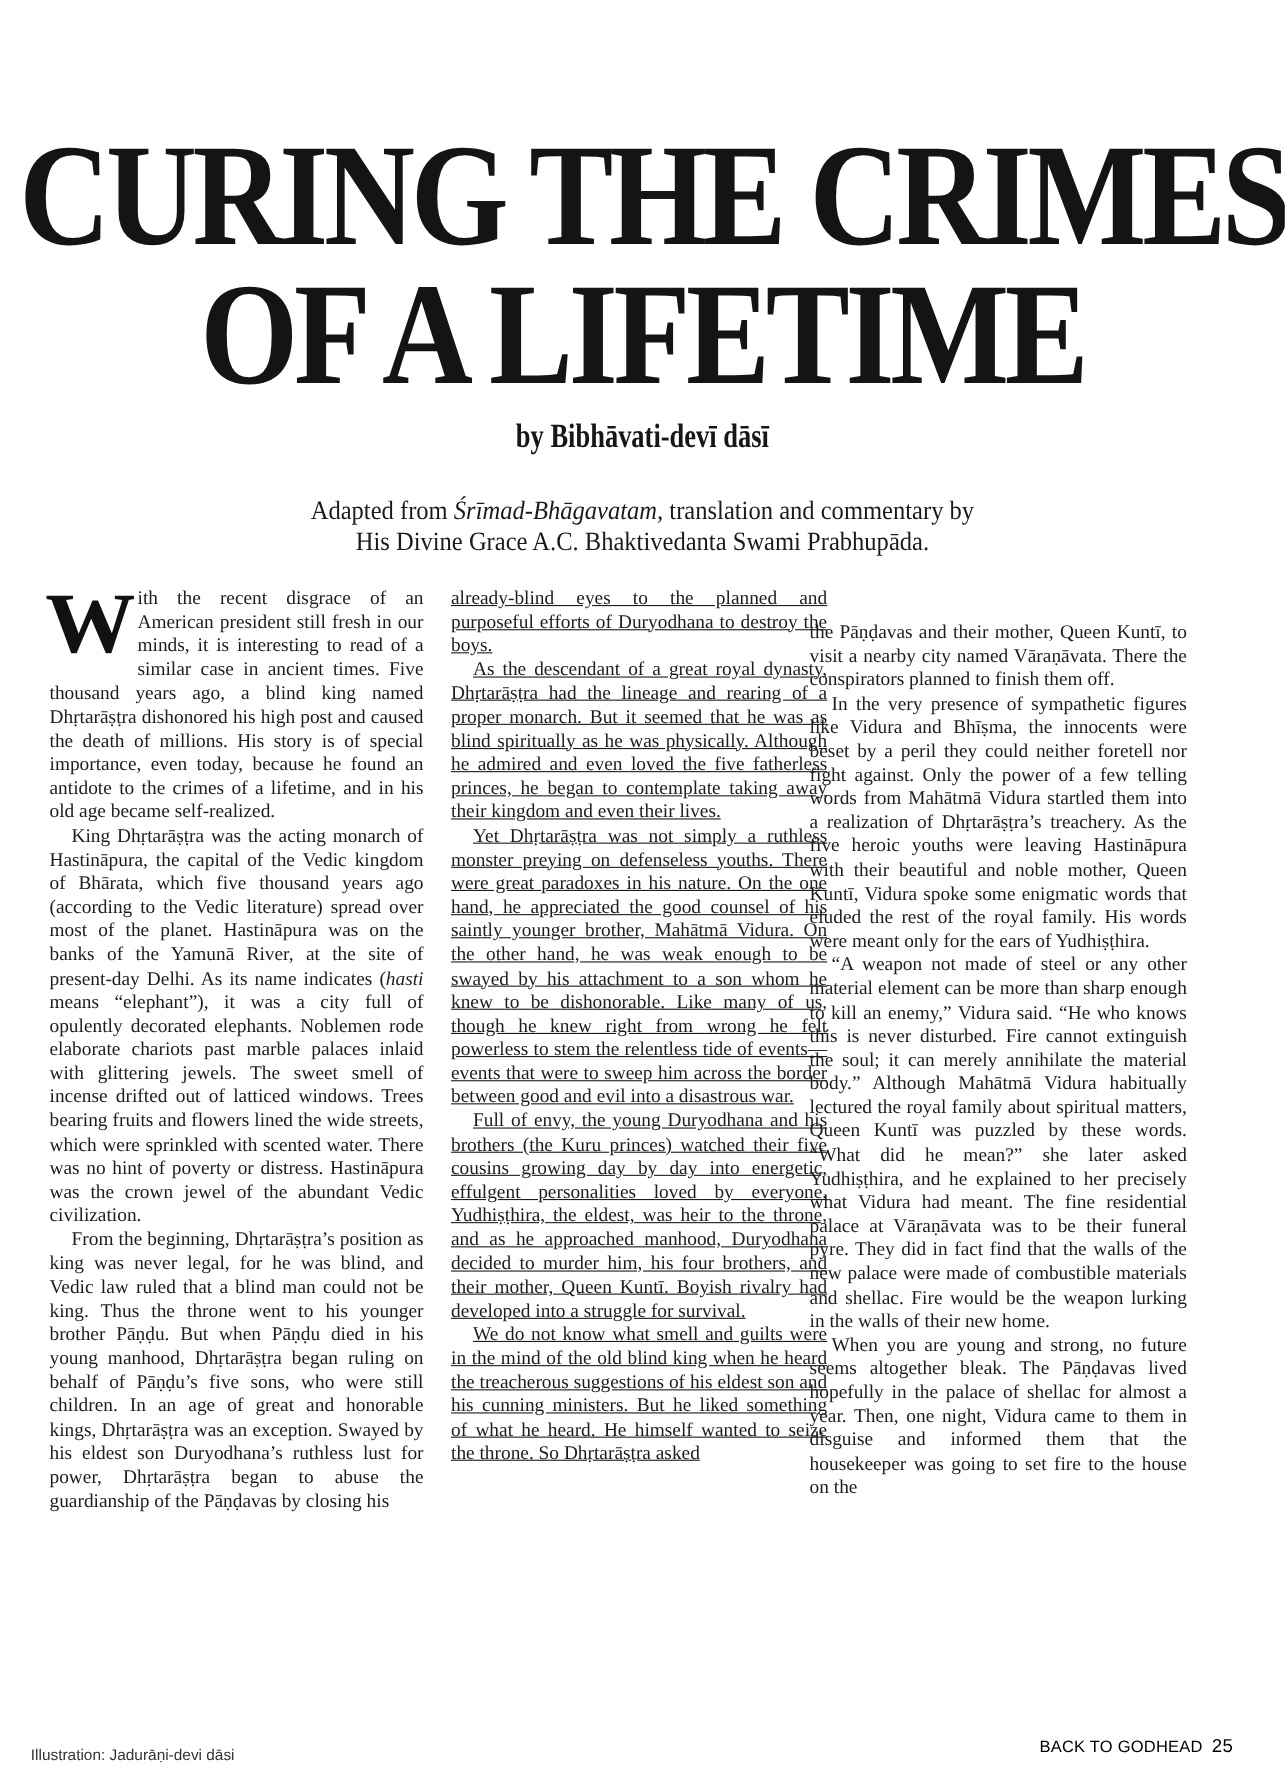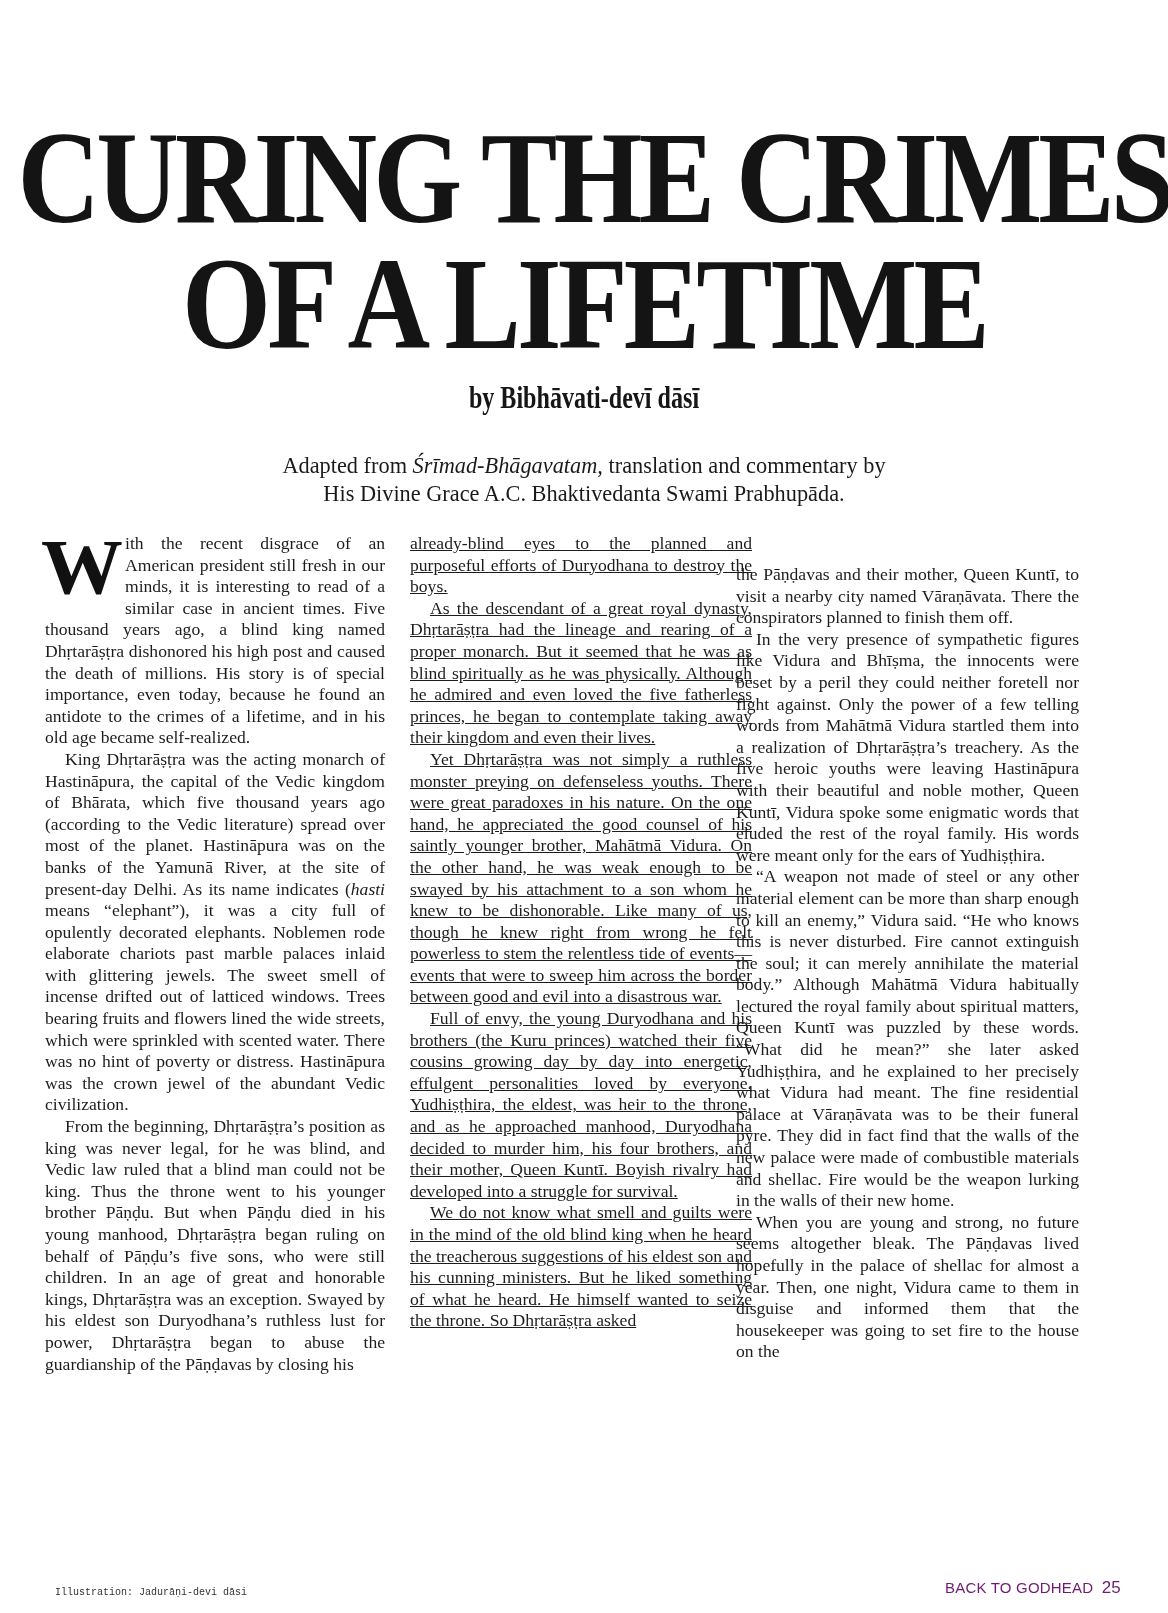--- a/index.html
+++ b/index.html
@@ -66,28 +66,28 @@
     font-weight: bold;
     font-size: 78px;
     line-height: 60px;
     height: 62px;
     margin: 4px 4px 0 -2px;
     color: #111;
     transform: scaleX(1.05);
   }
 
   .footer-credit {
-    position: absolute; left: 55px; top: 1587px;
-    font-family: Liberation Mono, monospace;
-    font-size: 10px; color: #333;
+    position: absolute; left: 28px; top: 1587px;
+    font-family: Liberation Sans, sans-serif;
+    font-size: 14px; color: #333;
   }
   .footer-mag {
     position: absolute; right: 47px; top: 1578px;
     font-family: "Liberation Sans", sans-serif;
-    font-size: 15px; color: #701a75;
+    font-size: 15px; color: #000000;
     letter-spacing: 0.2px;
   }
   .footer-mag .pageno { font-size: 17px; margin-left: 4px; }
 </style>
 </head>
 <body>
 
 <div class="page">
 
   <div class="title title-line-1">CURING THE CRIMES</div>

